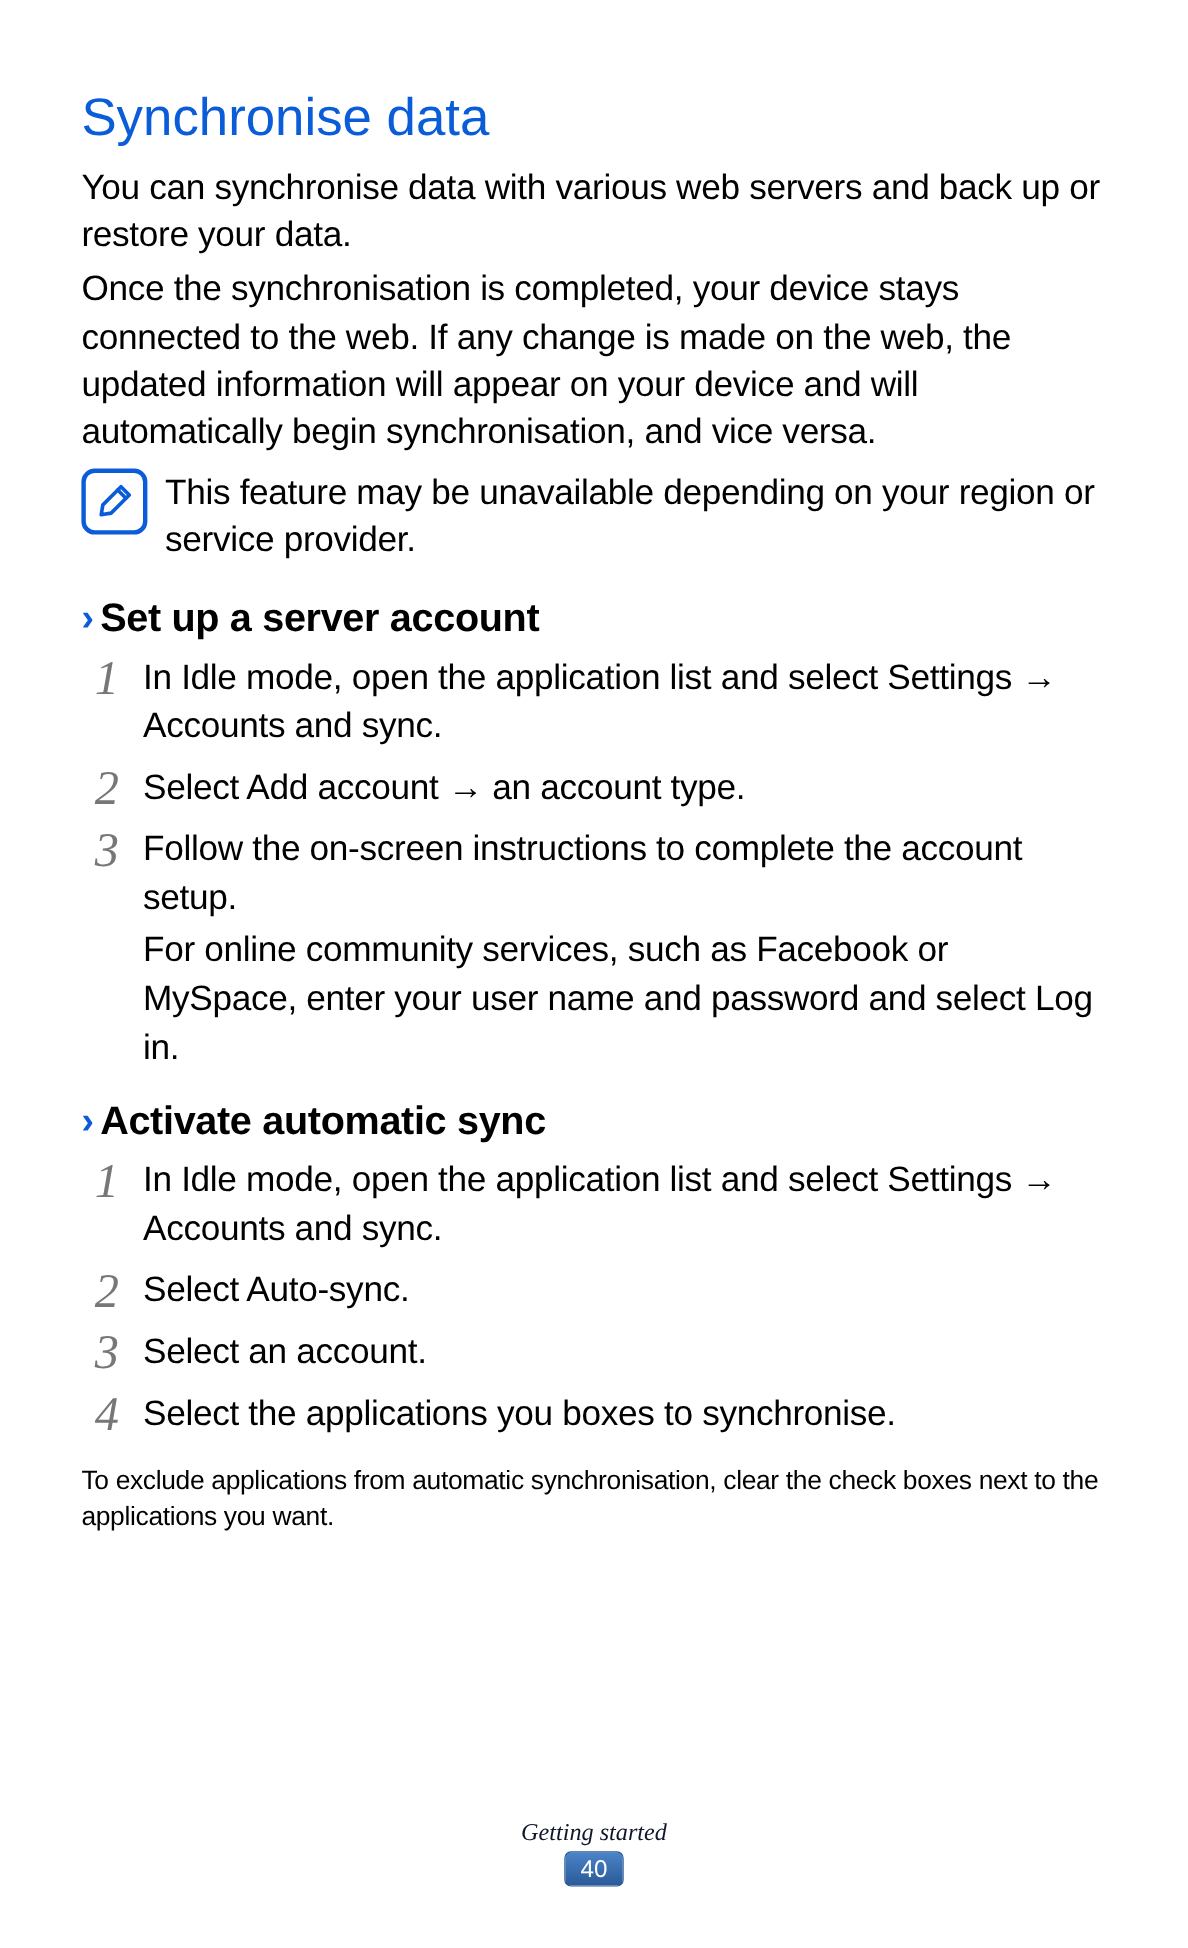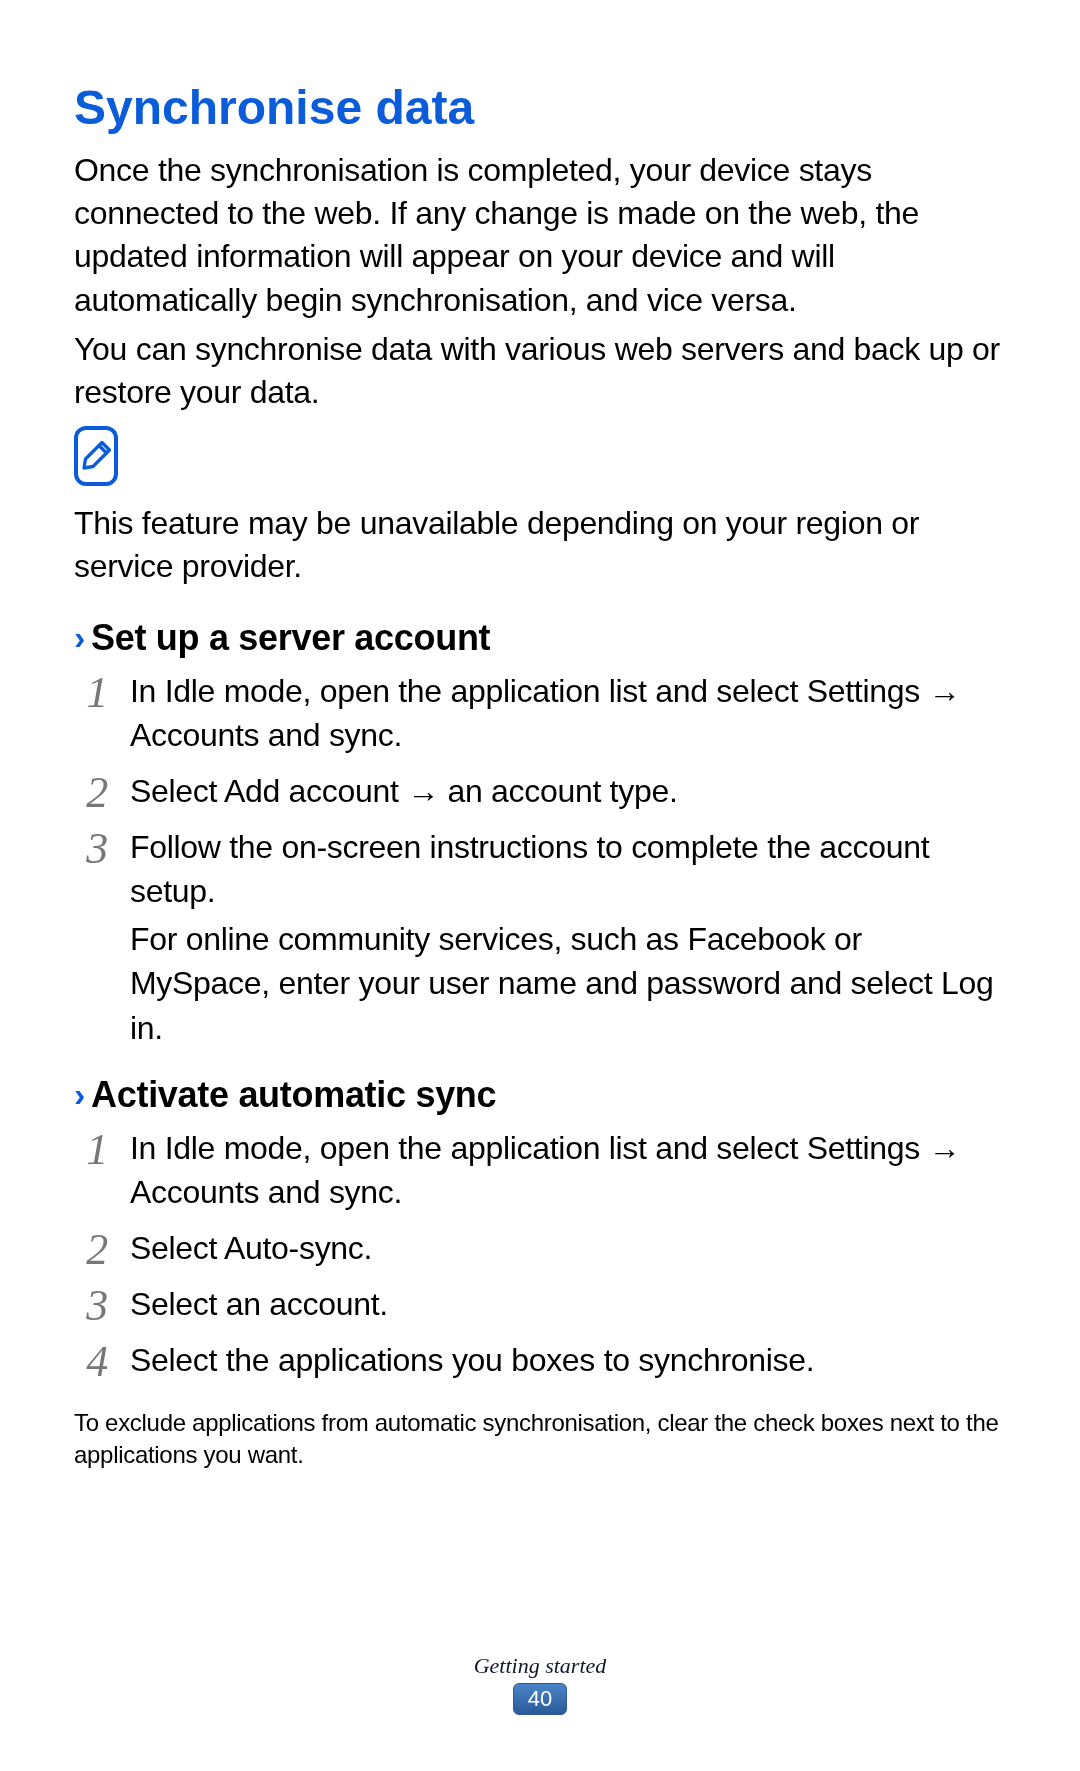--- a/index.html
+++ b/index.html
@@ -12,35 +12,34 @@
   .page {
     width: 1080px;
     height: 1771px;
     box-sizing: border-box;
     padding: 80px 74px 40px 74px;
     position: relative;
   }
   h1.title {
     color: #0b5cd8;
     font-size: 48px;
-    font-weight: 700;
+    font-weight: 400;
     margin: 0 0 14px 0;
   }
   p.body {
     font-size: 32px;
     line-height: 1.35;
     margin: 0 0 6px 0;
     letter-spacing: -0.3px;
   }
   .note-row {
     display: flex;
     align-items: flex-start;
     gap: 16px;
     margin: 12px 0 28px 0;
-    flex-direction: column;
   }
   .note-icon {
     flex: 0 0 60px;
     height: 60px;
     border: 4px solid #0b5cd8;
     border-radius: 12px;
     display: flex;
     align-items: center;
     justify-content: center;
     box-sizing: border-box;
@@ -133,22 +132,22 @@
     border: 1px solid #2a5a98;
   }
 </style>
 </head>
 <body>
 
 <div class="page">
 
   <h1 class="title">Synchronise data</h1>
 
+  <p class="body">You can synchronise data with various web servers and back up or restore your data.</p>
   <p class="body">Once the synchronisation is completed, your device stays connected to the web. If any change is made on the web, the updated information will appear on your device and will automatically begin synchronisation, and vice versa.</p>
-  <p class="body">You can synchronise data with various web servers and back up or restore your data.</p>
 
   <div class="note-row">
     <div class="note-icon">
       <svg viewBox="0 0 24 24" fill="none" stroke="#0b5cd8" stroke-width="2.2" stroke-linecap="round" stroke-linejoin="round">
         <path d="M16 3 L5 14 L4 20 L10 19 L21 8 Z"></path>
         <path d="M14 5 L19 10"></path>
       </svg>
     </div>
     <div class="note-text">This feature may be unavailable depending on your region or service provider.</div>
   </div>

